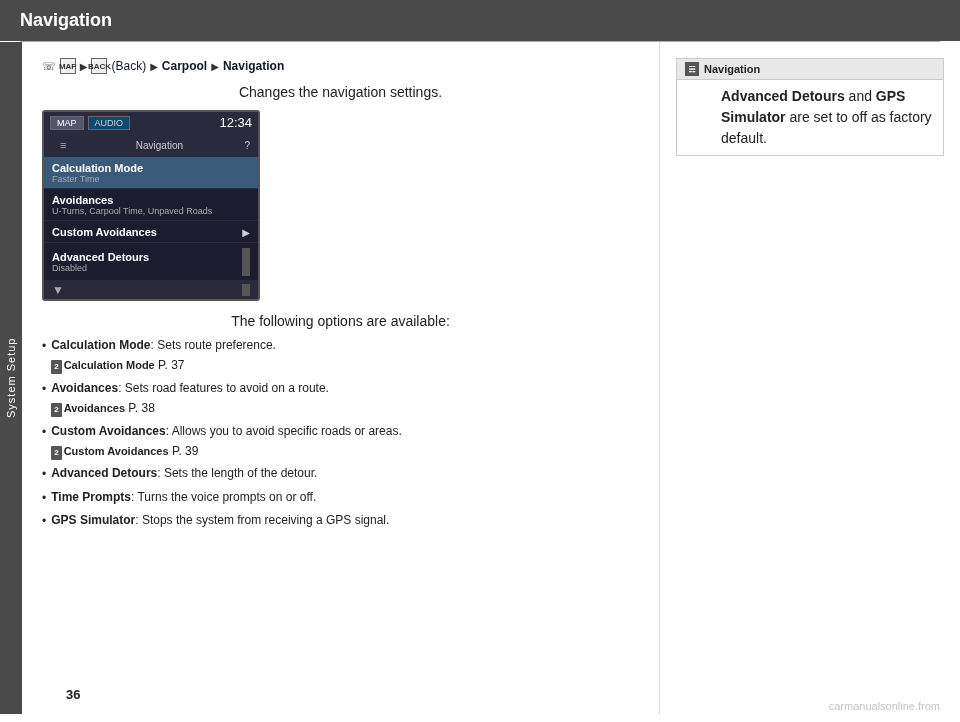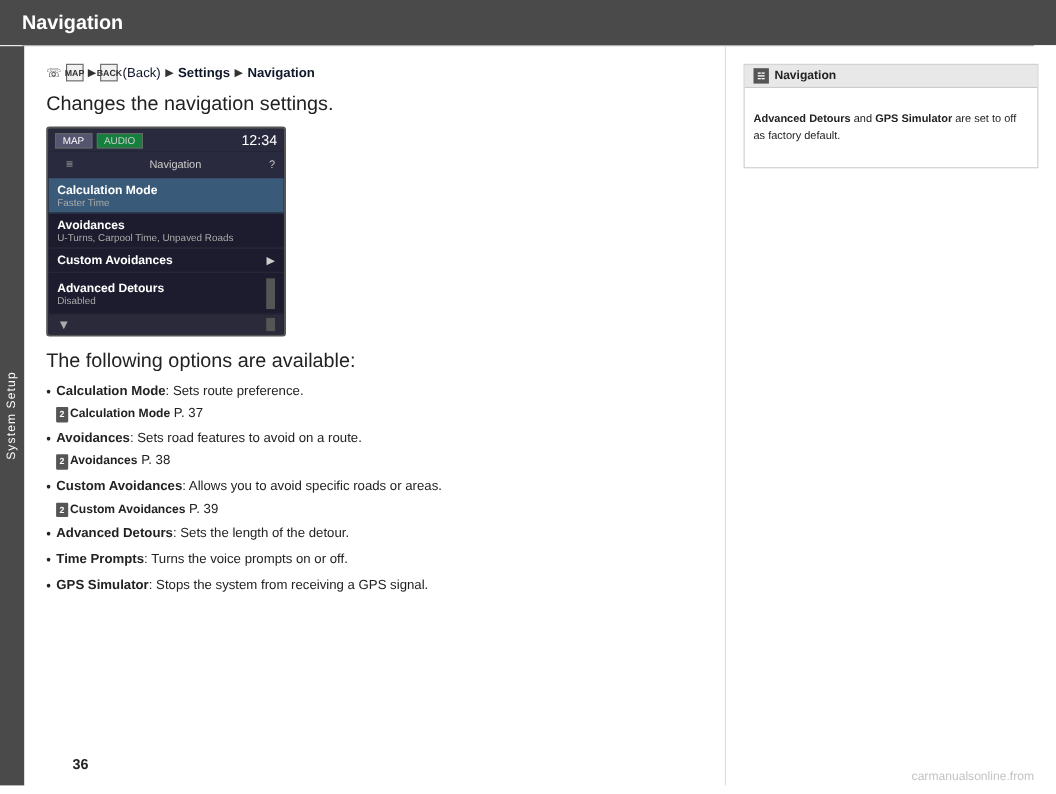--- a/index.html
+++ b/index.html
@@ -89,23 +89,24 @@
     .breadcrumb-text {
       font-size: 12px;
       color: #0f172a;
     }
     .breadcrumb-bold {
       font-weight: bold;
     }
 
     
     .subtitle {
-      font-size: 18px;
+      font-size: 14px;
       margin-bottom: 10px;
       color: #222;
+      text-align: center;
     }
 
     
     .screen-mockup {
       width: 218px;
       border: 2px solid #555;
       background: #1a1a2e;
       border-radius: 3px;
       overflow: hidden;
       margin-bottom: 12px;
@@ -120,21 +121,21 @@
     .screen-topbar-left {
       display: flex;
       align-items: center;
       gap: 4px;
     }
     .tab-btn {
       font-size: 9px;
       color: #ccc;
       padding: 1px 6px;
       border: 1px solid #666;
-      background: #15803d;
+      background: #0c4a6e;
     }
     .tab-btn.active {
       background: #555570;
       color: #fff;
     }
     .screen-time {
       color: #fff;
       font-size: 13px;
       font-weight: normal;
     }
@@ -253,24 +254,25 @@
       height: 14px;
       background: #555;
       color: #fff;
       display: inline-flex;
       align-items: center;
       justify-content: center;
       font-size: 8px;
       font-weight: bold;
     }
     .note-body {
-      padding: 21px 8px;
-      font-size: 10px;
+      padding: 6px 8px;
+      font-size: 14px;
       line-height: 1.5;
       color: #222;
+      margin-left: 36px;
     }
 
     
     .page-number {
       position: absolute;
       bottom: 20px;
       left: 30px;
       font-size: 13px;
       font-weight: bold;
       color: #222;
@@ -303,21 +305,21 @@
 
   <div class="main-content">
 
     <div class="breadcrumb">
       <span style="font-size:11px;">☏</span>
       <span class="breadcrumb-icon">MAP</span>
       <span class="breadcrumb-arrow">▶</span>
       <span class="breadcrumb-icon">BACK</span>
       <span class="breadcrumb-text">(Back)</span>
       <span class="breadcrumb-arrow">▶</span>
-      <span class="breadcrumb-text breadcrumb-bold">Settings</span>
+      <span class="breadcrumb-text breadcrumb-bold">Carpool</span>
       <span class="breadcrumb-arrow">▶</span>
       <span class="breadcrumb-text breadcrumb-bold">Navigation</span>
     </div>
 
     <p class="subtitle">Changes the navigation settings.</p>
 
     <div class="screen-mockup">
       <div class="screen-topbar">
         <div class="screen-topbar-left">
           <span class="tab-btn active">MAP</span>

